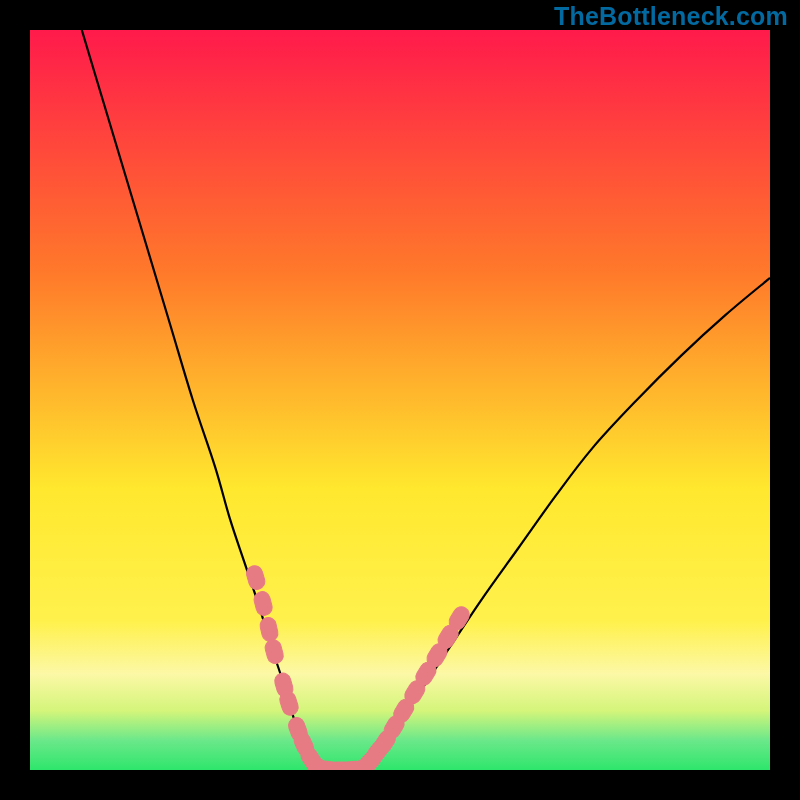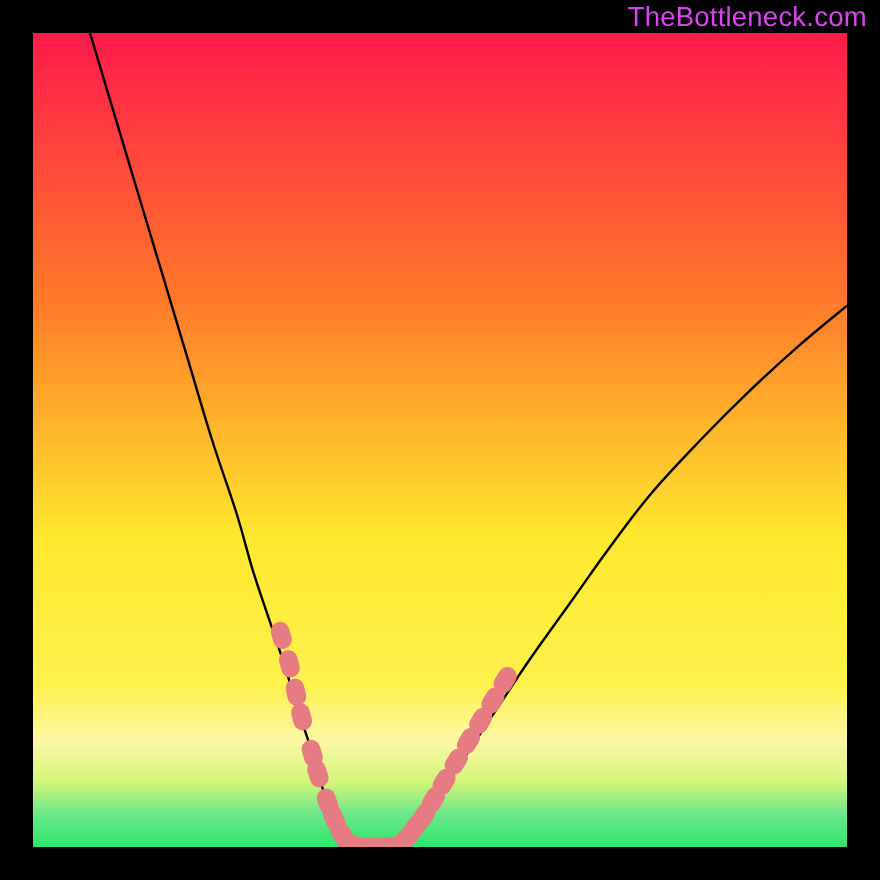--- a/index.html
+++ b/index.html
@@ -14,23 +14,23 @@
   .frame {
     position: absolute;
     top: 0; left: 0;
     width: 800px; height: 800px;
     background: #000;
   }
   .watermark {
     position: absolute;
     top: 2px;
     right: 12px;
-    color: #d946ef;
+    color: #0369a1;
     font-size: 25px;
-    font-weight: 400;
+    font-weight: 700;
     letter-spacing: 0.2px;
   }
   .plot {
     position: absolute;
     top: 30px;
     left: 30px;
     width: 740px;
     height: 740px;
   }
   svg { display: block; }

